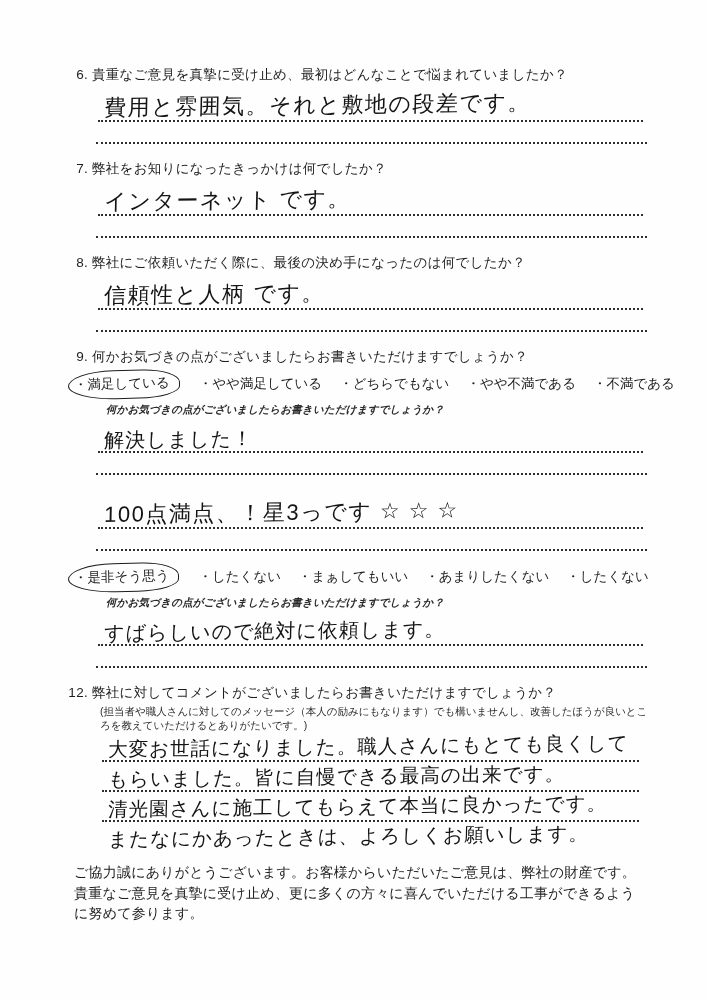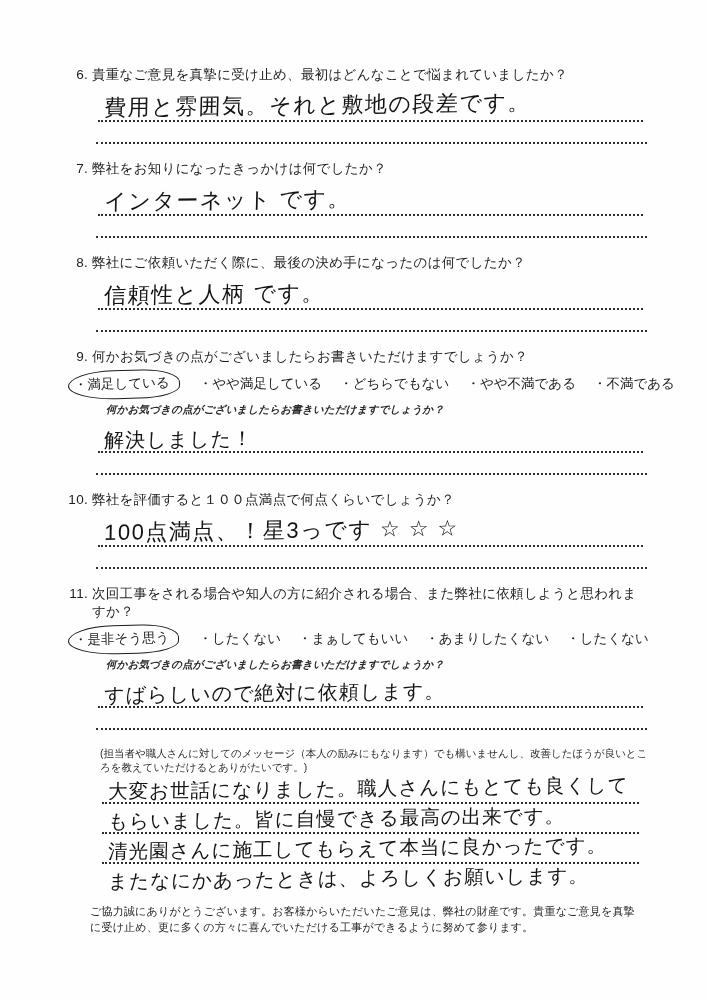--- a/index.html
+++ b/index.html
@@ -93,22 +93,22 @@
   .comment-line {
     margin: 0 10px 0 36px;
     height: 28px;
     border-bottom: 2px dotted #2e2e2e;
     display: flex;
     align-items: flex-end;
   }
   .comment-line.no-dots { border-bottom: none; }
   .comment-line .hand { font-size: 19.5px; letter-spacing: 1px; }
   .footer {
-    margin: 12px 4px 0 24px;
-    font-size: 11px;
+    margin: 12px 4px 0 8px;
+    font-size: 14px;
     line-height: 1.45;
     color: #1e1e20;
     letter-spacing: 0.2px;
   }
 </style>
 </head>
 <body>
 
 <div class="sheet">
 
@@ -158,50 +158,46 @@
       <span class="opt">・不満である</span>
     </div>
     <div class="followup">何かお気づきの点がございましたらお書きいただけますでしょうか？</div>
     <div class="ans-line">
       <span class="hand small">解決しました！</span>
     </div>
     <div class="blank-line"></div>
   </section>
 
   <section class="q">
-    <div class="q-title">
-      <span class="q-num">10.</span>
-      <span class="q-text">弊社を評価すると１００点満点で何点くらいでしょうか？</span>
-    </div>
     <div class="ans-line tall">
       <span class="hand">100点満点、！星3っです ☆ ☆ ☆</span>
     </div>
     <div class="blank-line"></div>
   </section>
 
   <section class="q">
-    <div class="q-title">
-      <span class="q-num">11.</span>
-      <span class="q-text">次回工事をされる場合や知人の方に紹介される場合、また弊社に依頼しようと思われますか？</span>
-    </div>
     <div class="opts">
       <span class="opt circled">・是非そう思う</span>
       <span class="opt">・したくない</span>
       <span class="opt">・まぁしてもいい</span>
       <span class="opt">・あまりしたくない</span>
       <span class="opt">・したくない</span>
     </div>
     <div class="followup">何かお気づきの点がございましたらお書きいただけますでしょうか？</div>
     <div class="ans-line">
       <span class="hand small">すばらしいので絶対に依頼します。</span>
     </div>
     <div class="blank-line"></div>
   </section>
 
   <section class="q">
+    <div class="q-title">
+      <span class="q-num">12.</span>
+      <span class="q-text">弊社に対してコメントがございましたらお書きいただけますでしょうか？</span>
+    </div>
     <div class="note">(担当者や職人さんに対してのメッセージ（本人の励みにもなります）でも構いませんし、改善したほうが良いところを教えていただけるとありがたいです。)</div>
     <div class="comment-line">
       <span class="hand">大変お世話になりました。職人さんにもとても良くして</span>
     </div>
     <div class="comment-line">
       <span class="hand">もらいました。皆に自慢できる最高の出来です。</span>
     </div>
     <div class="comment-line">
       <span class="hand">清光園さんに施工してもらえて本当に良かったです。</span>
     </div>

